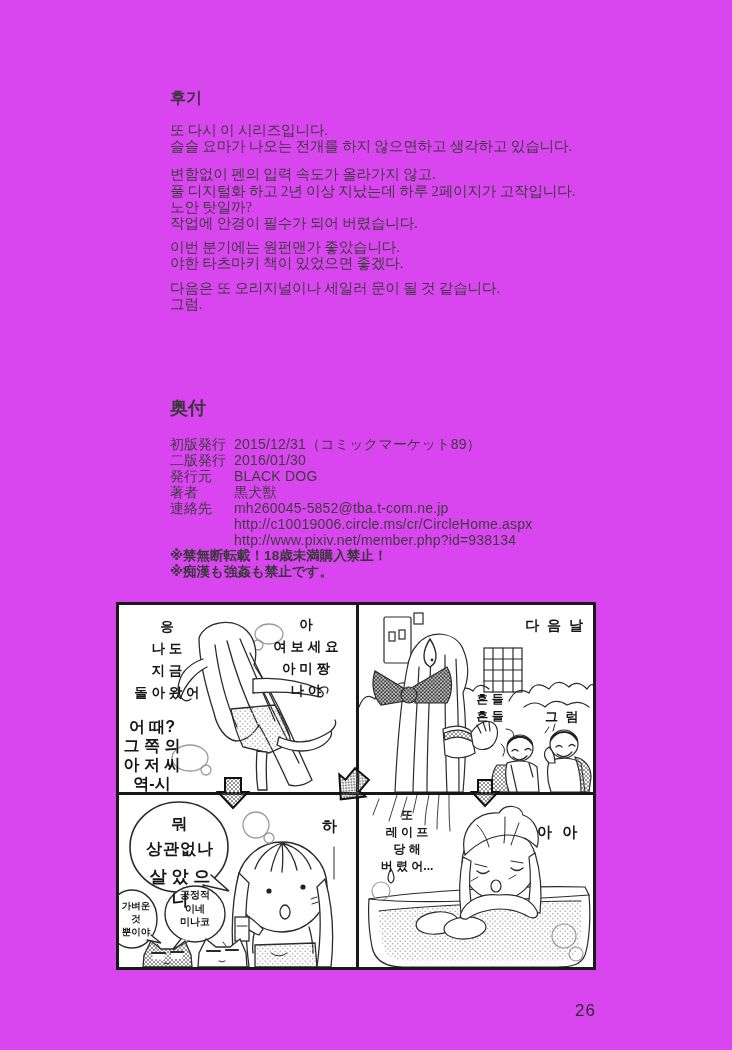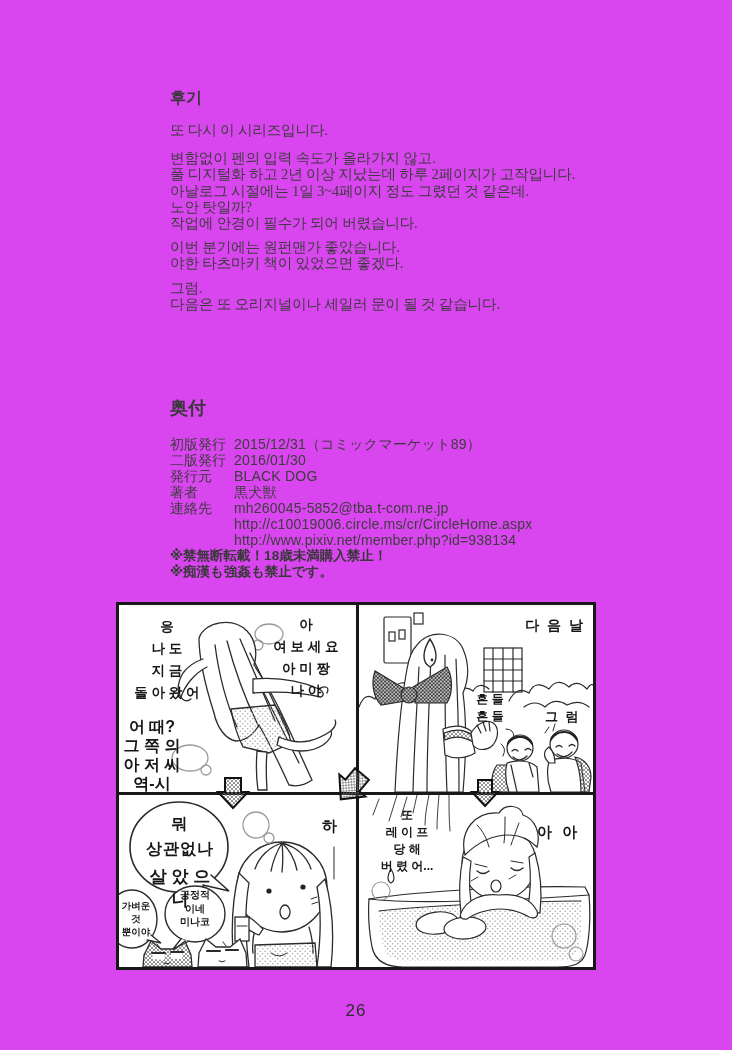--- a/index.html
+++ b/index.html
@@ -31,21 +31,21 @@
   .panel { position:relative; background:#ffffff; overflow:hidden; }
   .panel svg.art { position:absolute; left:0; top:0; display:block; }
   .ctext {
     position:absolute; font-weight:700; color:#161616; text-align:center;
     font-family:"Liberation Sans","DejaVu Sans",sans-serif;
   }
   .vtext { white-space:pre-line; }
   .arrows { position:absolute; left:0; top:0; pointer-events:none; }
   .pageno {
     position:absolute; left:116px; top:1001px; width:480px;
-    text-align:center; font-size:17px; letter-spacing:1px; color:#2e2e2e; font-weight:500;
+    text-align:right; font-size:17px; letter-spacing:1px; color:#2e2e2e; font-weight:500;
   }
 </style>
 </head>
 <body>
 
 <svg width="0" height="0" style="position:absolute">
   <defs>
     <pattern id="ht-light" width="5" height="5" patternUnits="userSpaceOnUse">
       <circle cx="1.2" cy="1.2" r="0.8" fill="#a6a6a6"></circle>
         <circle cx="3.7" cy="3.7" r="0.8" fill="#a6a6a6"></circle>
@@ -61,35 +61,35 @@
     </pattern>
   </defs>
 </svg>
 
 <div class="page">
 
   <section class="afterword">
     <h1>후기</h1>
     <div class="para">
       <div class="line">또 다시 이 시리즈입니다.</div>
+      <div class="line">슬슬 요마가 나오는 전개를 하지 않으면하고 생각하고 있습니다.</div>
     </div>
     <div class="para tight">
       <div class="line">변함없이 펜의 입력 속도가 올라가지 않고.</div>
       <div class="line">풀 디지털화 하고 2년 이상 지났는데 하루 2페이지가 고작입니다.</div>
-      <div class="line">아날로그 시절에는 1일 3~4페이지 정도 그렸던 것 같은데.</div>
       <div class="line">노안 탓일까?</div>
       <div class="line">작업에 안경이 필수가 되어 버렸습니다.</div>
     </div>
     <div class="para tight">
       <div class="line">이번 분기에는 원펀맨가 좋았습니다.</div>
       <div class="line">야한 타츠마키 책이 있었으면 좋겠다.</div>
     </div>
     <div class="para">
+      <div class="line">다음은 또 오리지널이나 세일러 문이 될 것 같습니다.</div>
       <div class="line">그럼.</div>
-      <div class="line">다음은 또 오리지널이나 세일러 문이 될 것 같습니다.</div>
     </div>
   </section>
 
   <section class="colophon">
     <h2>奥付</h2>
     <div class="colo-row">
       <div class="colo-label">初版発行</div>
       <div class="colo-value">2015/12/31（コミックマーケット89）</div>
     </div>
     <div class="colo-row">

